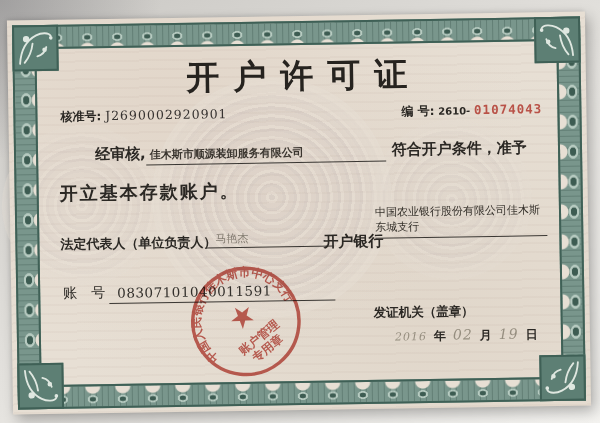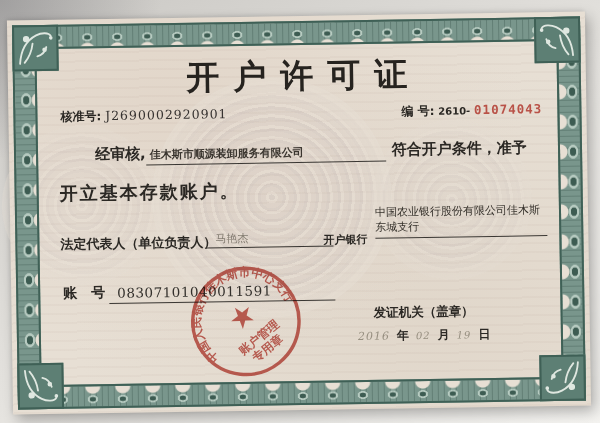--- a/index.html
+++ b/index.html
@@ -96,37 +96,37 @@
   .review-row{top:98px;left:58px;right:4px;display:flex;align-items:baseline;font-size:15px;}
   .review-row .company{
     flex:0 0 234px;font-size:11px;font-weight:600;color:#3a352f;
     padding:0 2px 2px 4px;white-space:nowrap;overflow:hidden;
   }
   .review-row .sfx{margin-left:6px;}
   .open-line{top:134px;left:22px;font-size:18px;font-weight:700;letter-spacing:2px;}
   .rep-label{top:188px;left:22px;font-size:13px;font-weight:700;}
   .rep-name-line{top:172px;left:167px;width:128px;height:30px;border-bottom:1.5px solid #3a3733;}
   .rep-name{position:absolute;left:10px;bottom:1px;font-size:11px;color:rgba(72,66,55,.6);}
-  .bank-label{top:189px;left:285px;font-size:11px;font-weight:700;}
+  .bank-label{top:189px;left:285px;font-size:15px;font-weight:700;}
   .bank-names{
     top:163px;left:337px;width:172px;font-size:11px;color:#34302a;
     border-bottom:1.5px solid #3a3733;padding-bottom:2px;line-height:1.35;
   }
   .bank-names span{display:block;white-space:nowrap;}
-  .acct-label{top:237px;left:24px;font-size:14px;font-weight:700;}
+  .acct-label{top:237px;left:24px;font-size:14px;font-weight:400;}
   .acct-line{top:224px;left:70px;width:226px;height:32px;border-bottom:1.5px solid #3a3733;}
   .acct-num{position:absolute;left:8px;bottom:2px;font-size:13.5px;letter-spacing:.5px;color:#33302c;}
   .issuer{top:262px;left:334px;font-size:12.5px;font-weight:700;}
   .date-row{top:285px;left:318px;font-size:12px;font-weight:600;white-space:nowrap;}
   .date-row .unit{margin:0 7px;}
   .faint{
-    color:rgba(88,82,66,.55);font-weight:400;font-size:10px;
+    color:rgba(88,82,66,.55);font-weight:400;font-size:14px;
     font-family:"DejaVu Serif","Liberation Serif",serif;font-style:italic;letter-spacing:1px;
   }
-  .faint.yr{font-size:11px;}
+  .faint.yr{font-size:11px;margin-left:37px;}
   
   .seal{
     position:absolute;left:174px;top:244px;width:118px;height:118px;z-index:6;
     transform:rotate(-38deg);opacity:.8;mix-blend-mode:multiply;pointer-events:none;
   }
   .seal svg{display:block;width:100%;height:100%;}
 </style>
 </head>
 <body>
 

